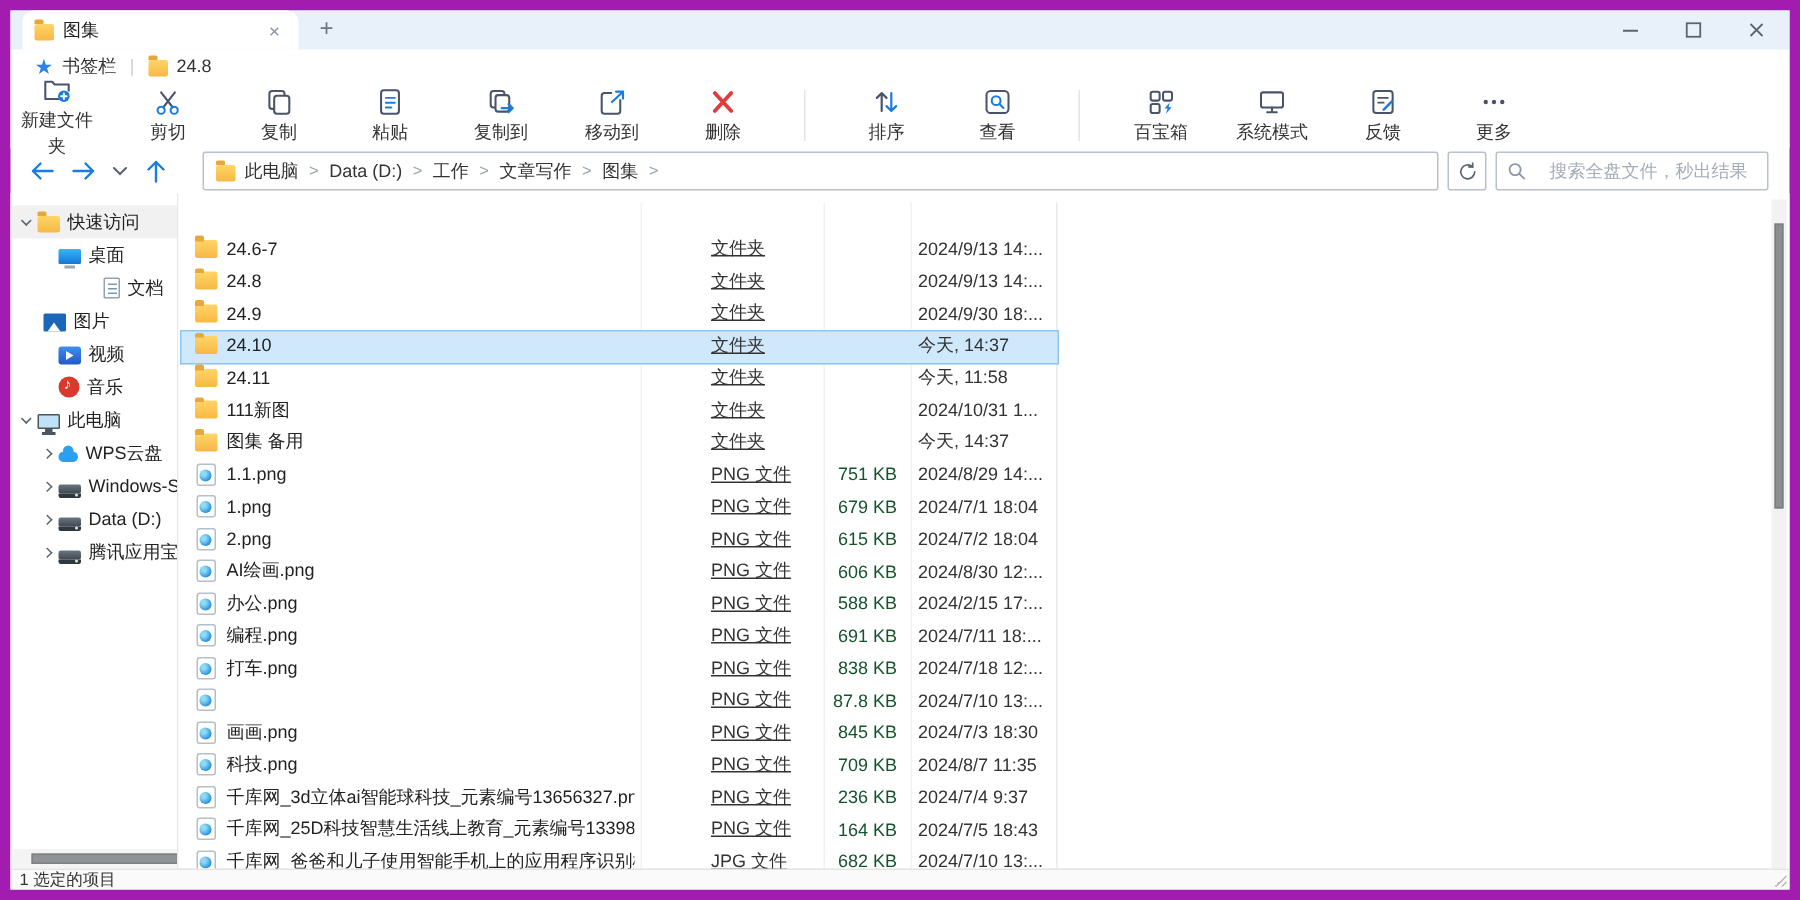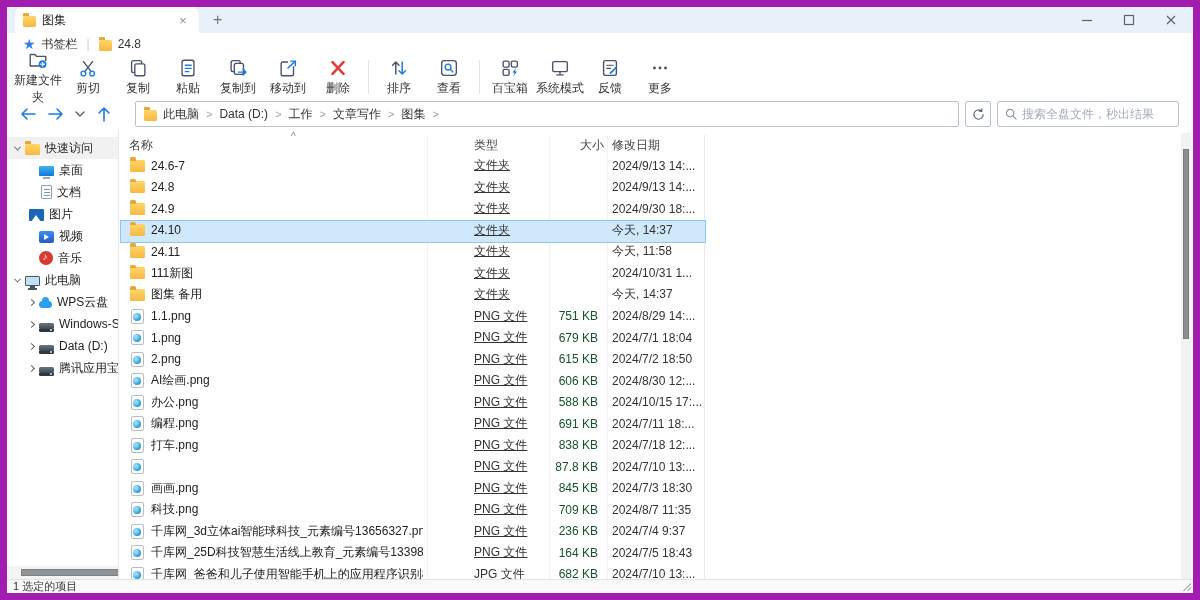--- a/index.html
+++ b/index.html
@@ -17,38 +17,38 @@
   .newtab { color:#6b7680; font-size:16px; margin-left:14px; align-self:center; line-height:26px; }
   .wincontrols { position:absolute; right:8px; top:0; height:26px; display:flex; align-items:center; gap:14px; }
   .wc { width:28px; height:22px; display:flex; align-items:center; justify-content:center; }
 
   
   .bookmarkbar { height:22px; background:#fff; display:flex; align-items:center; padding-left:16px; gap:6px; flex:none; }
   .bm-star { color:#2f81e8; font-size:14px; line-height:1; }
   .bm-sep { color:#c9ced4; padding:0 3px; }
 
   
-  .toolbar { height:44px; background:#fff; display:flex; align-items:center; padding-left:6px; flex:none; }
+  .toolbar { height:44px; background:#fff; display:flex; align-items:center; padding-left:6px; flex:none;gap:24px; }
   .tb-btn { width:50px; min-width:44px; height:42px; display:flex; flex-direction:column; align-items:center;
             justify-content:center; gap:1px; background:none; border:none; font:inherit; color:#333; }
   .tb-btn .ticon { width:22px; height:22px; }
   .tb-btn .ticon svg { width:22px; height:22px; display:block; }
   .tb-sep { width:1px; height:34px; background:#e1e5ea; margin:0 5px; }
 
   
   .addressrow { height:30px; display:flex; align-items:center; padding:0 14px 0 10px; gap:6px; flex:none; }
   .navbtn { width:22px; height:22px; display:flex; align-items:center; justify-content:center; }
   .breadcrumb-box { flex:1; height:26px; border:1px solid #b9c2cc; border-radius:2px; display:flex;
                     align-items:center; padding:0 8px; gap:6px; margin-left:14px; background:#fff; }
   .crumb { color:#333; }
   .crumb-sep { color:#9aa4ae; font-size:11px; }
   .refresh-btn { width:26px; height:26px; border:1px solid #b9c2cc; border-radius:2px; display:flex;
                  align-items:center; justify-content:center; background:#fff; }
   .searchbox { width:182px; height:26px; border:1px solid #b9c2cc; border-radius:2px; display:flex;
-               align-items:center; padding:0 7px; gap:5px; background:#fff; }
+               align-items:center; padding:0 7px; gap:16px; background:#fff; }
   .searchbox input { border:none; outline:none; flex:1; min-width:0; font:inherit; color:#333; background:transparent; }
   .searchbox input::placeholder { color:#a3adb8; }
 
   
   .main { flex:1; display:flex; min-height:0; position:relative; }
   .sidebar { width:112px; flex:none; border-right:1px solid #e8e8e8; position:relative; overflow:hidden;
              padding-top:8px; background:#fff; }
   .side-row { height:22px; display:flex; align-items:center; gap:5px; padding-left:8px; white-space:nowrap; overflow:hidden; }
   .side-row--head { background:#f1f1f1; }
   .side-row .lbl { color:#222; }
@@ -345,21 +345,21 @@
           <div class="side-row side-row--head" style="padding-left: 8px;">
             <span class="chev chev-down"></span>
             <span class="si si-folder"></span>
             <span class="lbl">快速访问</span>
           </div>
           <div class="side-row" style="padding-left: 22px;">
             <span class="chev chev-none"></span>
             <span class="si si-desktop"></span>
             <span class="lbl">桌面</span>
           </div>
-          <div class="side-row" style="padding-left: 22px;">
+          <div class="side-row" style="padding-left: 10px; margin-left: 40px;">
             <span class="chev chev-none"></span>
             <span class="si si-document"></span>
             <span class="lbl">文档</span>
           </div>
           <div class="side-row" style="padding-left: 12px;">
             <span class="chev chev-none"></span>
             <span class="si si-pictures"></span>
             <span class="lbl">图片</span>
           </div>
           <div class="side-row" style="padding-left: 22px;">
@@ -401,27 +401,20 @@
       <div class="hscroll">
           <div class="thumb"></div>
         </div>
     </div>
 
     <div class="filearea">
       <div class="colline" style="left:308px"></div>
       <div class="colline" style="left:430px"></div>
       <div class="colline" style="left:488px"></div>
       <div class="colline" style="left:585px; background:#e7eaee"></div>
-      <div class="flh">
-        <span class="h-name">名称</span>
-        <span class="h-caret">^</span>
-        <span class="h-type">类型</span>
-        <span class="h-size">大小</span>
-        <span class="h-date">修改日期</span>
-      </div>
       <div class="rows" id="rows">
           <div class="frow">
             <span class="ficon">
               <span class="fi-folder"></span>
             </span>
             <span class="fname">24.6-7</span>
             <span class="ftype">文件夹</span>
             <span class="fsize"></span>
             <span class="fdate">2024/9/13 14:...</span>
           </div>
@@ -497,39 +490,39 @@
             <span class="fsize">679 KB</span>
             <span class="fdate">2024/7/1 18:04</span>
           </div>
           <div class="frow">
             <span class="ficon">
               <span class="fi-image"></span>
             </span>
             <span class="fname">2.png</span>
             <span class="ftype">PNG 文件</span>
             <span class="fsize">615 KB</span>
-            <span class="fdate">2024/7/2 18:50</span>
+            <span class="fdate">2024/7/2 18:04</span>
           </div>
           <div class="frow">
             <span class="ficon">
               <span class="fi-image"></span>
             </span>
             <span class="fname">AI绘画.png</span>
             <span class="ftype">PNG 文件</span>
             <span class="fsize">606 KB</span>
             <span class="fdate">2024/8/30 12:...</span>
           </div>
           <div class="frow">
             <span class="ficon">
               <span class="fi-image"></span>
             </span>
             <span class="fname">办公.png</span>
             <span class="ftype">PNG 文件</span>
             <span class="fsize">588 KB</span>
-            <span class="fdate">2024/10/15 17:...</span>
+            <span class="fdate">2024/2/15 17:...</span>
           </div>
           <div class="frow">
             <span class="ficon">
               <span class="fi-image"></span>
             </span>
             <span class="fname">编程.png</span>
             <span class="ftype">PNG 文件</span>
             <span class="fsize">691 KB</span>
             <span class="fdate">2024/7/11 18:...</span>
           </div>

